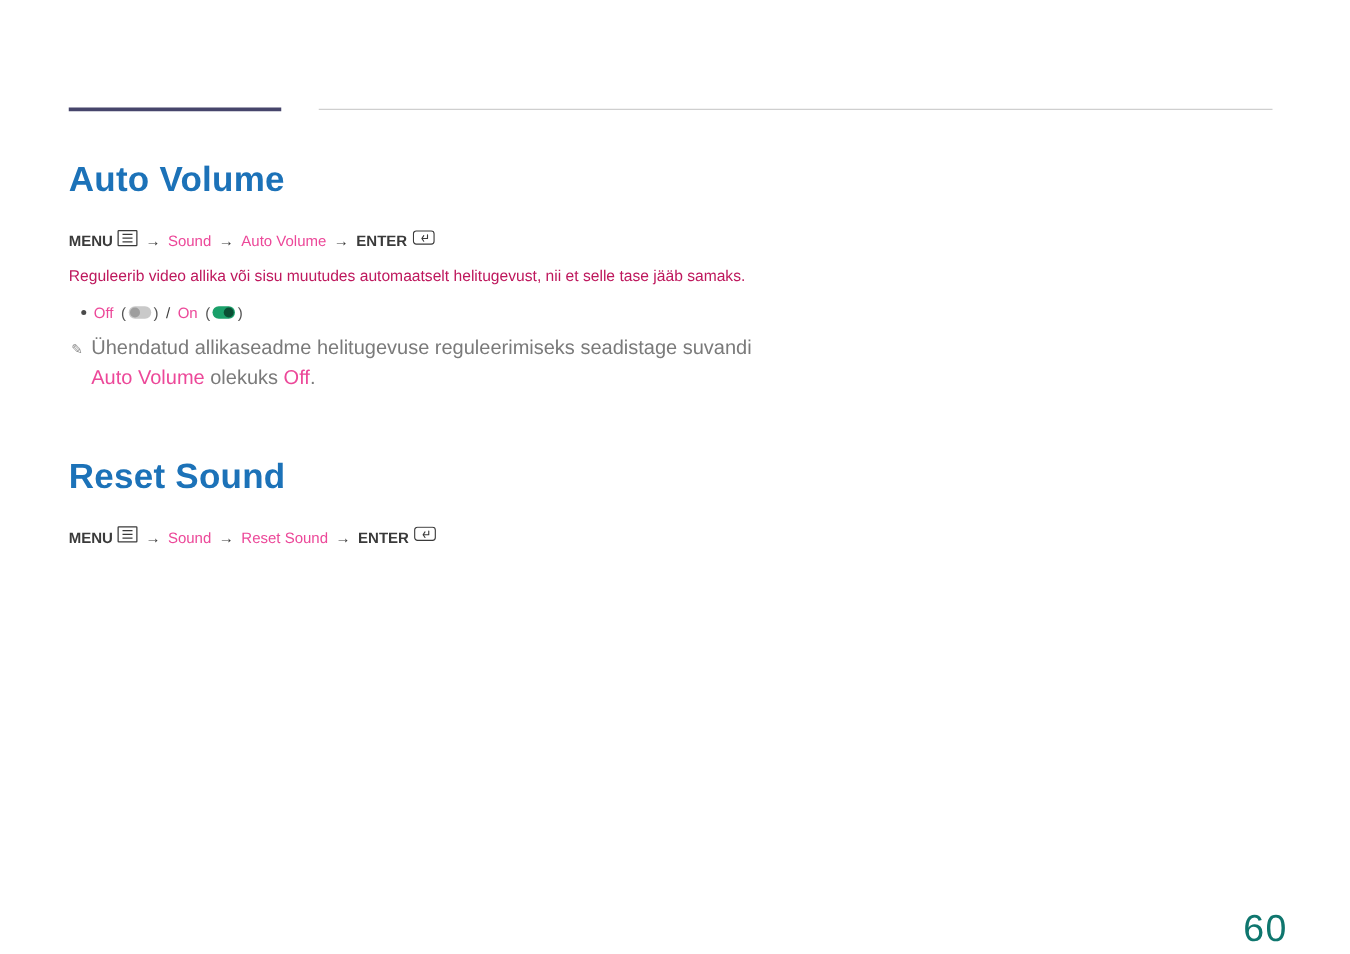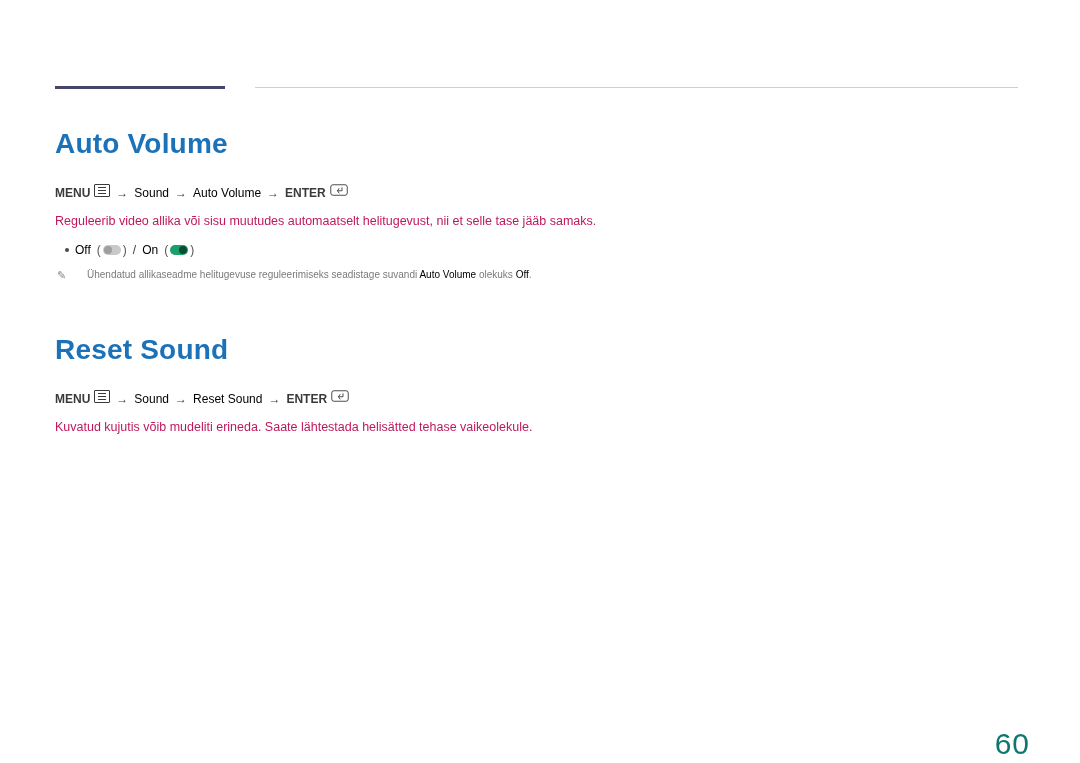--- a/index.html
+++ b/index.html
@@ -55,21 +55,21 @@
     font-size: 12px;
     color: #3a3a3a;
     margin-bottom: 10px;
     line-height: 1.5;
     display: flex;
     align-items: flex-start;
     gap: 4px;
     flex-wrap: wrap;
   }
   .bold { font-weight: 700; }
-  .link { color: #000000; }
+  .link { color: #ec4899; }
   .body-text {
     font-size: 12.5px;
     color: #be185d;
     line-height: 1.55;
     max-width: 550px;
     margin-bottom: 12px;
   }
   .bullet-row {
     display: flex;
     align-items: center;
@@ -92,25 +92,25 @@
   .pill .knob {
     width: 8px; height: 8px; border-radius:50%;
     position:absolute; top:1px;
   }
   .pill.off { background:#c9c9c9; }
   .pill.off .knob { left:1px; background:#9e9e9e; }
   .pill.on  { background:#1aa06a; }
   .pill.on  .knob  { right:1px; background:#0a4f34; }
   .note-row {
     display: flex;
-    gap: 20px;
+    gap: 6px;
     margin-left: 2px;
     max-width: 560px;
     margin-bottom: 8px;
-    font-size: 10px;
+    font-size: 16px;
     color: #7a7a7a;
     line-height: 1.5;
   }
   .pencil-icon {
     flex: 0 0 auto;
     width: 10px;
     color: #7a7a7a;
   }
   .pencil-icon::before {
     content: "✎";
@@ -224,17 +224,16 @@
       <span class="arrow">→</span>
       <span class="bold">ENTER</span>
       <span class="enter-icon">
         <svg viewBox="0 0 24 16">
             <rect x="1" y="1" width="22" height="14" rx="3" fill="none" stroke="#3a3a3a" stroke-width="1.2"></rect>
             <path d="M16 5 v4 h-6 M12 6 l-2 3 l2 3" fill="none" stroke="#3a3a3a" stroke-width="1.2" stroke-linecap="round" stroke-linejoin="round"></path>
           </svg>
       </span>
     </div>
 
-    <div class="body-text">Kuvatud kujutis võib mudeliti erineda. Saate lähtestada helisätted tehase vaikeolekule.</div>
   </div>
 
   <div class="page-number">60</div>
 </div>
 
 </body></html>

